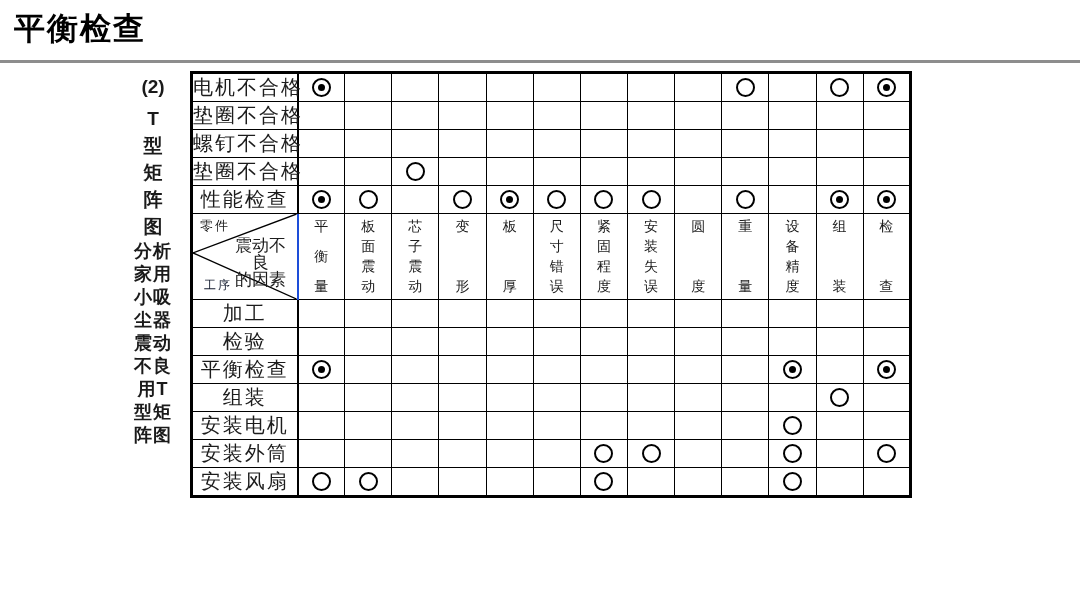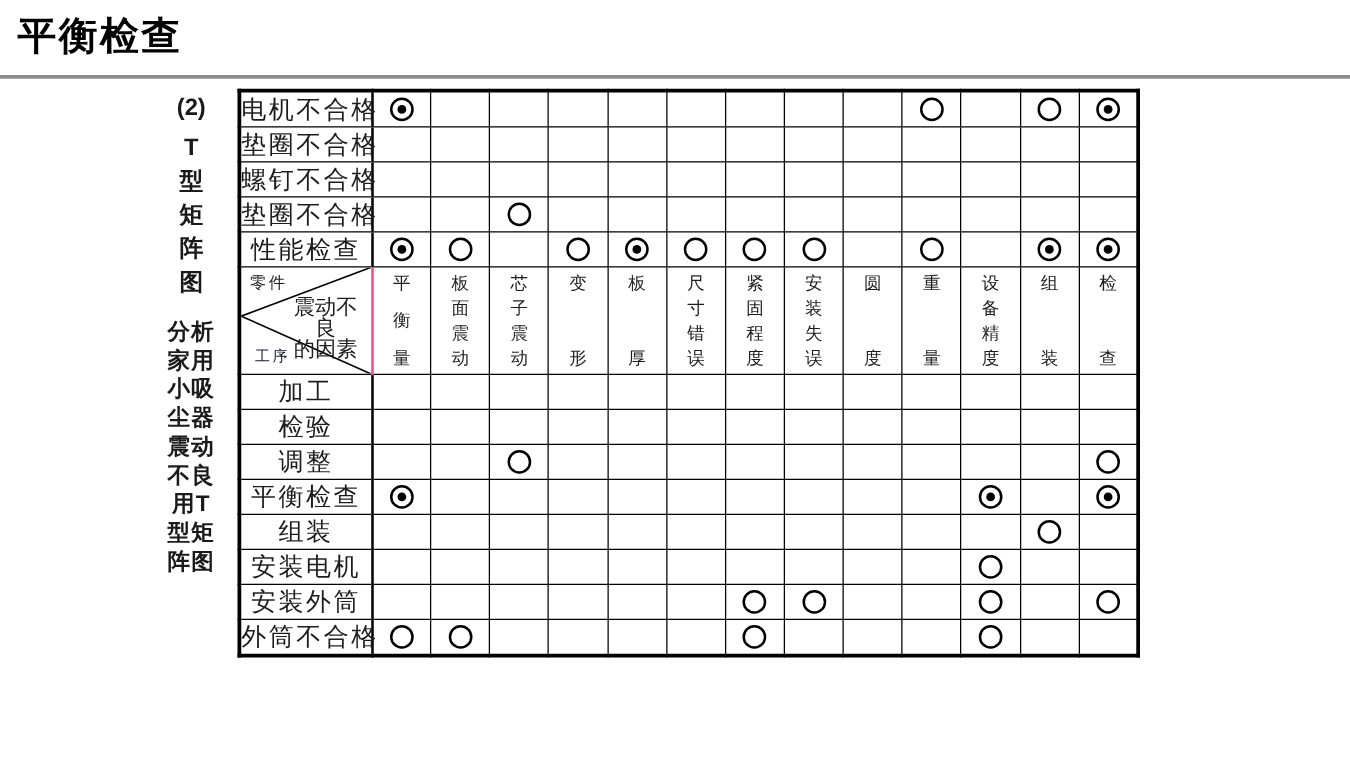--- a/index.html
+++ b/index.html
@@ -10,21 +10,21 @@
   .page-title{
     position:absolute;left:14px;top:8px;font-size:31px;font-weight:bold;
     letter-spacing:2px;color:#000;margin:0;
   }
   .title-rule{position:absolute;left:0;top:60px;width:1080px;height:3px;background:#8d8d8d;}
 
   
   .sidebar{position:absolute;left:118px;top:76px;width:70px;text-align:center;font-weight:bold;color:#1a1a1a;}
   .sidebar .idx{font-size:19px;margin-bottom:7px;}
   .type-col div{font-size:19px;line-height:27px;}
-  .desc-col{margin-top:14px;}
+  .desc-col{margin-top:0;}
   .desc-col div{font-size:18px;line-height:23px;letter-spacing:1px;}
 
   
   table.matrix{
     position:absolute;left:190px;top:71px;width:722px;
     border-collapse:collapse;table-layout:fixed;
     border:3px solid #000;background:#fff;
   }
   .matrix td,.matrix th{border:1px solid #000;padding:0;font-weight:normal;}
   .matrix th.rowlabel{
@@ -44,21 +44,21 @@
 
   
   th.colhead{vertical-align:top;background:#fff;}
   .colhead .stack{
     height:75px;padding:5px 0;display:flex;flex-direction:column;
     justify-content:space-between;align-items:center;font-size:14px;color:#1c1c1c;
   }
   .colhead .stack span{display:block;line-height:15px;}
 
   
-  th.corner{position:relative;border-right:2px solid #ec4899;overflow:hidden;}
+  th.corner{position:relative;border-right:2px solid #1d4ed8;overflow:hidden;}
   .corner svg{position:absolute;left:0;top:0;width:100%;height:100%;}
   .corner .c-top{position:absolute;left:7px;top:3px;font-size:13px;letter-spacing:2px;color:#1c1c1c;}
   .corner .c-mid{position:absolute;right:4px;top:23px;width:64px;text-align:center;
                  font-size:17px;line-height:17px;color:#1c1c1c;}
   .corner .c-bottom{position:absolute;left:11px;bottom:5px;font-size:12px;letter-spacing:2px;color:#0f172a;}
 </style>
 </head>
 <body>
 
 <h1 class="page-title">平衡检查</h1>
@@ -354,40 +354,20 @@
         <td class="cell"></td>
         <td class="cell"></td>
         <td class="cell"></td>
         <td class="cell"></td>
         <td class="cell"></td>
         <td class="cell"></td>
         <td class="cell"></td>
         <td class="cell"></td>
       </tr>
       <tr class="proc-row">
-        <th class="rowlabel">调整</th>
-        <td class="cell"></td>
-        <td class="cell"></td>
-        <td class="cell">
-          <div class="mark"></div>
-        </td>
-        <td class="cell"></td>
-        <td class="cell"></td>
-        <td class="cell"></td>
-        <td class="cell"></td>
-        <td class="cell"></td>
-        <td class="cell"></td>
-        <td class="cell"></td>
-        <td class="cell"></td>
-        <td class="cell"></td>
-        <td class="cell">
-          <div class="mark"></div>
-        </td>
-      </tr>
-      <tr class="proc-row">
         <th class="rowlabel">平衡检查</th>
         <td class="cell">
           <div class="mark">
             <div class="dot"></div>
           </div>
         </td>
         <td class="cell"></td>
         <td class="cell"></td>
         <td class="cell"></td>
         <td class="cell"></td>
@@ -462,21 +442,21 @@
         <td class="cell"></td>
         <td class="cell">
           <div class="mark"></div>
         </td>
         <td class="cell"></td>
         <td class="cell">
           <div class="mark"></div>
         </td>
       </tr>
       <tr class="proc-row">
-        <th class="rowlabel">外筒不合格</th>
+        <th class="rowlabel">安装风扇</th>
         <td class="cell">
           <div class="mark"></div>
         </td>
         <td class="cell">
           <div class="mark"></div>
         </td>
         <td class="cell"></td>
         <td class="cell"></td>
         <td class="cell"></td>
         <td class="cell"></td>

